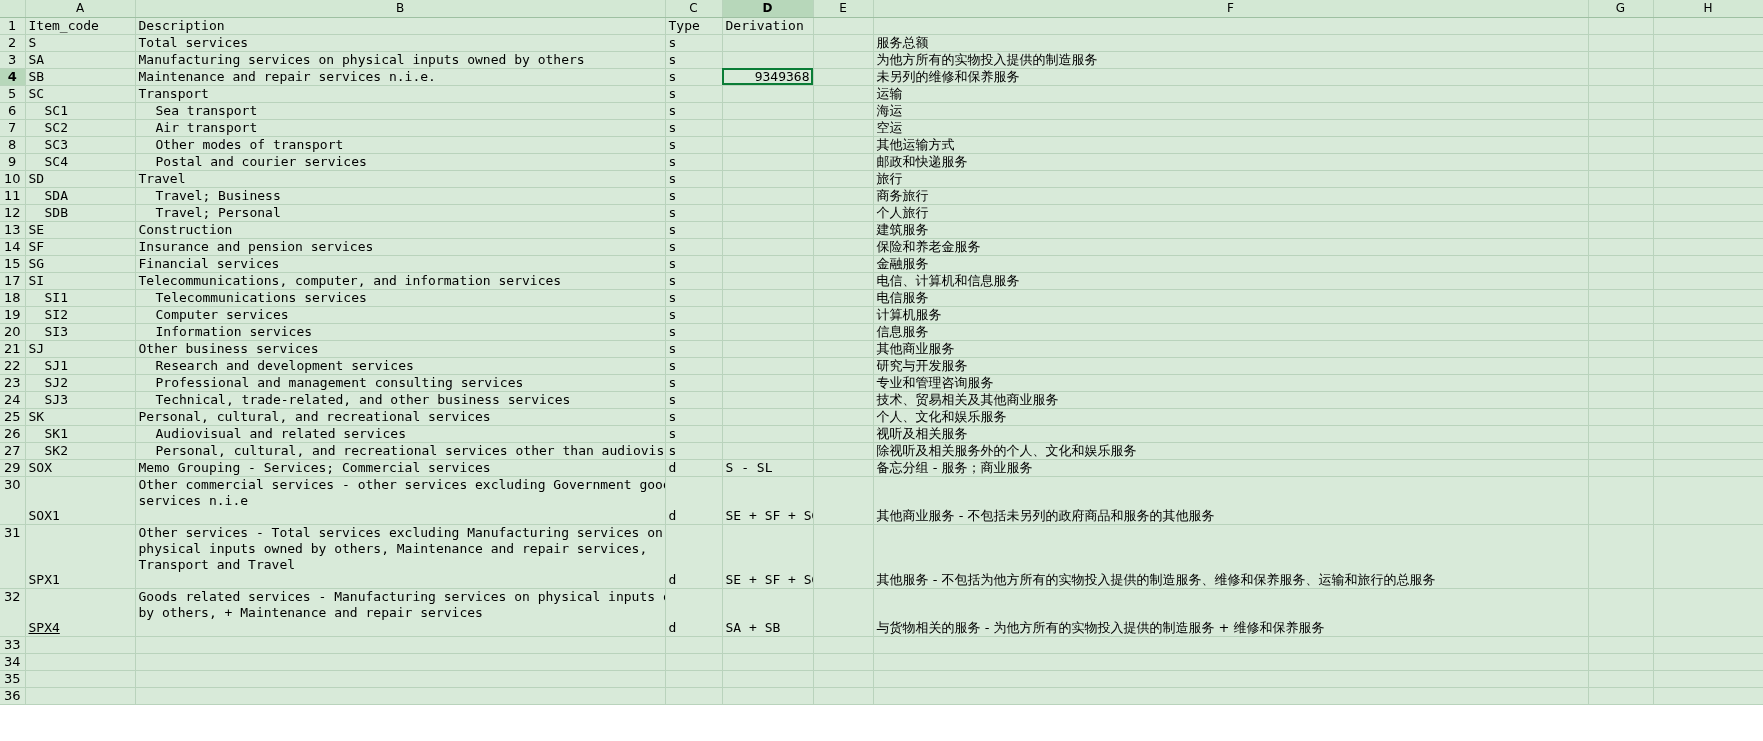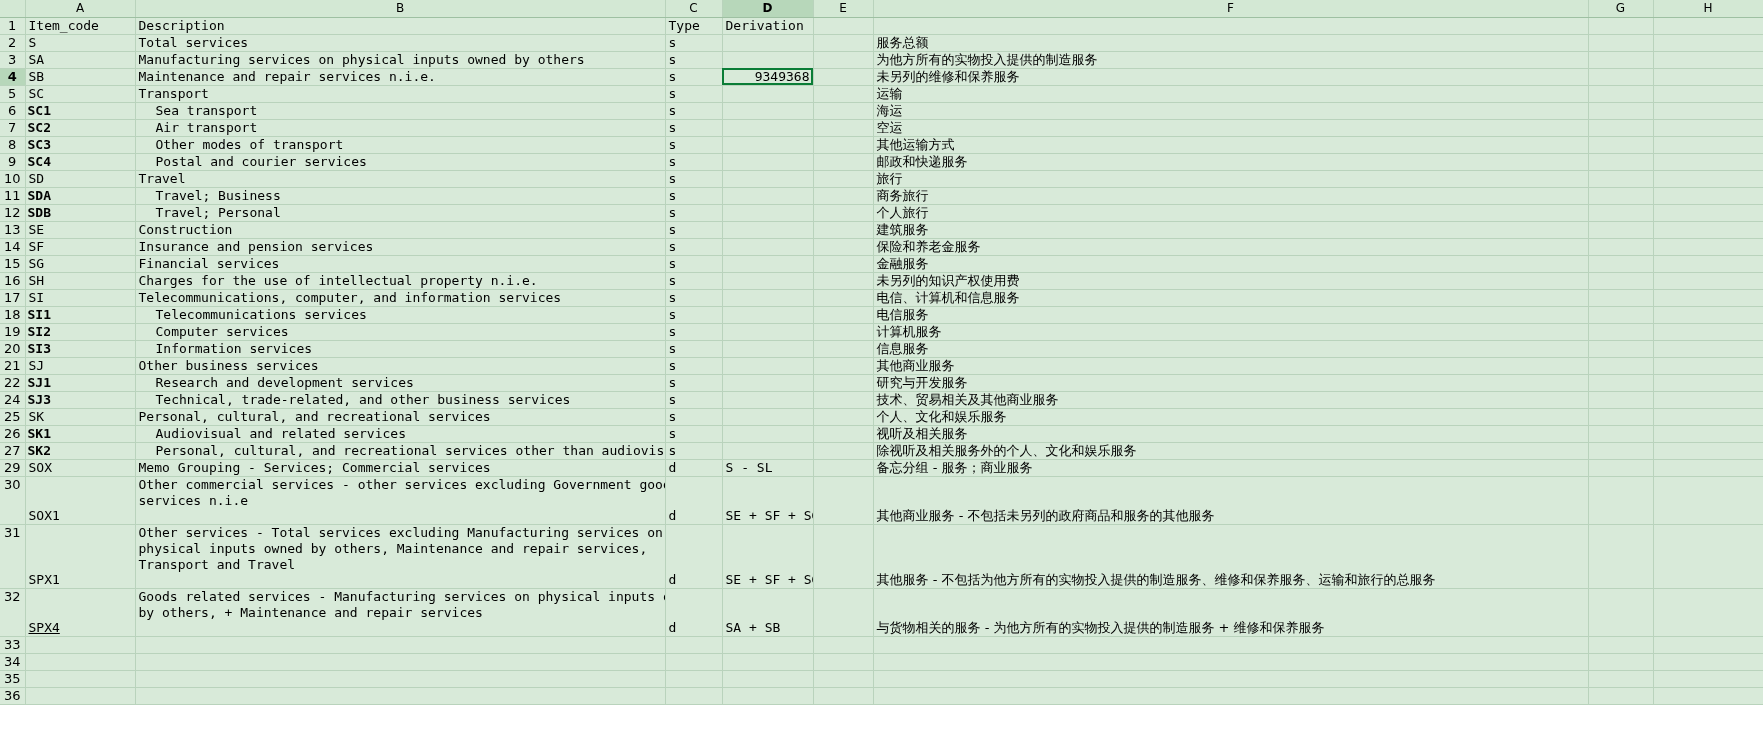--- a/index.html
+++ b/index.html
@@ -59,21 +59,21 @@
   col.c-a { width: 110px; }
   col.c-b { width: 530px; }
   col.c-c { width: 57px; }
   col.c-d { width: 91px; }
   col.c-e { width: 60px; }
   col.c-f { width: 715px; }
   col.c-g { width: 65px; }
   col.c-h { width: 110px; }
 
   td.cell-a { padding-left: 4px; }
-  td.cell-a.indent { padding-left: 2px; font-weight: bold; }
+  td.cell-a.indent { padding-left: 19px; }
   td.cell-b { padding-left: 4px; }
   td.cell-b.indent { padding-left: 20px; }
   td.cell-c { padding-left: 4px; }
   td.cell-d { padding-left: 6px; }
   td.cell-f {
     font-family: "DejaVu Sans", "Liberation Sans", sans-serif;
     padding-left: 4px;
   }
   td.hl { background: #ffff00; }
   td.headrow {
@@ -289,31 +289,20 @@
           <td class="cell-a">SG</td>
           <td class="cell-b">Financial services</td>
           <td class="cell-c">s</td>
           <td class="cell-d"></td>
           <td></td>
           <td class="cell-f">金融服务</td>
           <td></td>
           <td></td>
         </tr>
         <tr>
-          <td class="rowhead">16</td>
-          <td class="cell-a">SH</td>
-          <td class="cell-b">Charges for the use of intellectual property n.i.e.</td>
-          <td class="cell-c">s</td>
-          <td class="cell-d"></td>
-          <td></td>
-          <td class="cell-f">未另列的知识产权使用费</td>
-          <td></td>
-          <td></td>
-        </tr>
-        <tr>
           <td class="rowhead">17</td>
           <td class="cell-a">SI</td>
           <td class="cell-b">Telecommunications, computer, and information services</td>
           <td class="cell-c">s</td>
           <td class="cell-d"></td>
           <td></td>
           <td class="cell-f">电信、计算机和信息服务</td>
           <td></td>
           <td></td>
         </tr>
@@ -362,20 +351,31 @@
           <td></td>
         </tr>
         <tr>
           <td class="rowhead">22</td>
           <td class="cell-a indent hl">SJ1</td>
           <td class="cell-b indent">Research and development services</td>
           <td class="cell-c">s</td>
           <td class="cell-d"></td>
           <td></td>
           <td class="cell-f">研究与开发服务</td>
+          <td></td>
+          <td></td>
+        </tr>
+        <tr>
+          <td class="rowhead">23</td>
+          <td class="cell-a indent hl">SJ2</td>
+          <td class="cell-b indent">Professional and management consulting services</td>
+          <td class="cell-c">s</td>
+          <td class="cell-d"></td>
+          <td></td>
+          <td class="cell-f">专业和管理咨询服务</td>
           <td></td>
           <td></td>
         </tr>
         <tr>
           <td class="rowhead">24</td>
           <td class="cell-a indent hl">SJ3</td>
           <td class="cell-b indent">Technical, trade-related, and other business services</td>
           <td class="cell-c">s</td>
           <td class="cell-d"></td>
           <td></td>

